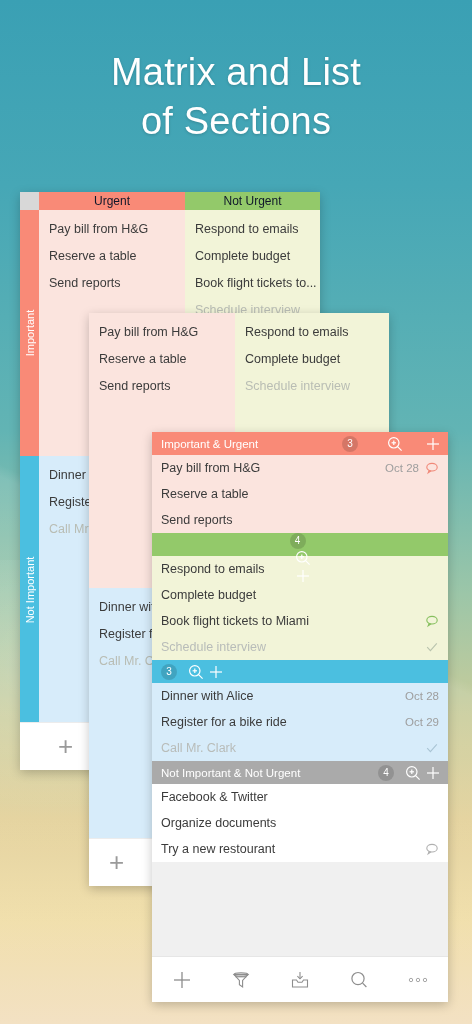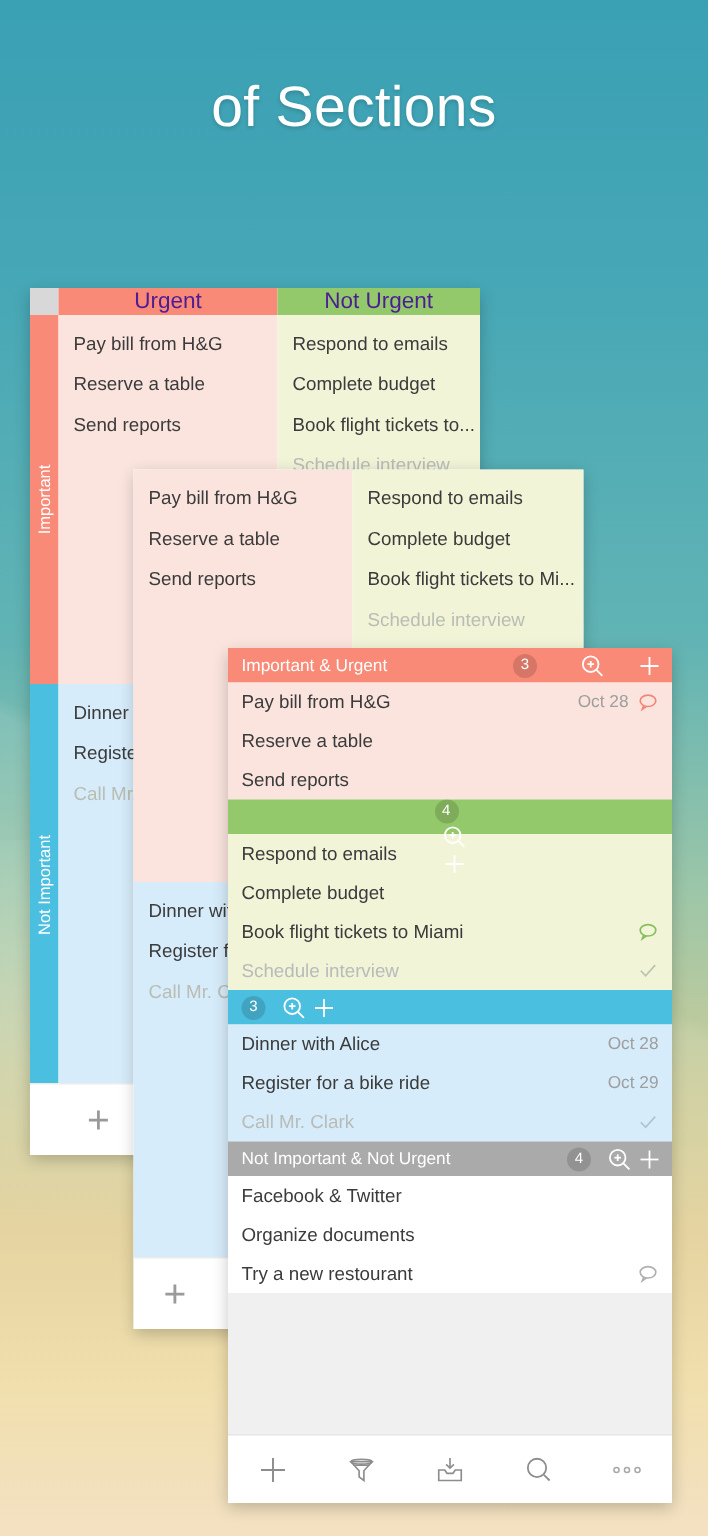--- a/index.html
+++ b/index.html
@@ -29,21 +29,21 @@
       color:#ffffff;font-size:38px;line-height:49px;font-weight:400;
       letter-spacing:.2px;text-shadow:0 1px 3px rgba(0,0,0,.18);}
 
   
   .card{position:absolute;background:#fff;
         box-shadow:0 3px 10px rgba(0,0,0,.22);overflow:hidden;}
 
   
   #card-back{left:20px;top:192px;width:300px;height:578px;background:#fff;}
   .mx-corner{position:absolute;left:0;top:0;width:19px;height:18px;background:#d8d8d8;}
-  .mx-colhead{position:absolute;top:0;height:18px;color:#4c1d95;font-size:15px;
+  .mx-colhead{position:absolute;top:0;height:18px;color:#0f172a;font-size:12px;
       line-height:18px;text-align:center;}
   #mx-col-urgent{left:19px;width:146px;background:#f98a77;}
   #mx-col-noturgent{left:165px;width:135px;background:#8cc152;background:#93c96a;}
   .mx-rowhead{position:absolute;left:0;width:19px;color:#fff;font-size:11px;}
   .mx-rowhead span{display:block;transform:rotate(-90deg);white-space:nowrap;
       position:absolute;left:50%;top:50%;transform-origin:center;
       transform:translate(-50%,-50%) rotate(-90deg);}
   #mx-row-important{top:18px;height:246px;background:#f98a77;}
   #mx-row-notimportant{top:264px;height:267px;background:#48bfe3;background:#4bbfe0;}
   .mx-cell{position:absolute;}
@@ -103,20 +103,21 @@
   .s-ninu.sec-wrap .sec-head{background:#aaaaaa;} .s-ninu .sec-rows{background:#ffffff;}
 </style>
 </head>
 <body>
 
 <div id="bg"></div>
 <div id="bg-sheen"></div>
 <div id="bg-sheen2"></div>
 
 <div id="title">
+  <div>Matrix and List</div>
   <div>of Sections</div>
 </div>
 
 <div id="card-back" class="card">
   <div class="mx-corner"></div>
 
   <div class="mx-colhead" id="mx-col-urgent">Urgent</div>
   <div class="mx-colhead" id="mx-col-noturgent">Not Urgent</div>
 
   <div class="mx-rowhead" id="mx-row-important">
@@ -163,21 +164,20 @@
     <div style="padding-top:6px;">
       <div class="mid-task">Pay bill from H&amp;G</div>
       <div class="mid-task">Reserve a table</div>
       <div class="mid-task">Send reports</div>
     </div>
   </div>
   <div id="mid-right">
     <div style="padding-top:6px;">
       <div class="mid-task">Respond to emails</div>
       <div class="mid-task">Complete budget</div>
-      <div class="mid-task">Book flight tickets to Mi...</div>
       <div class="mid-task done">Schedule interview</div>
     </div>
   </div>
   <div id="mid-left-b">
     <div style="padding-top:6px;">
       <div class="mid-task">Dinner with Alice</div>
       <div class="mid-task">Register for a bike ride</div>
       <div class="mid-task done">Call Mr. Clark</div>
     </div>
   </div>

